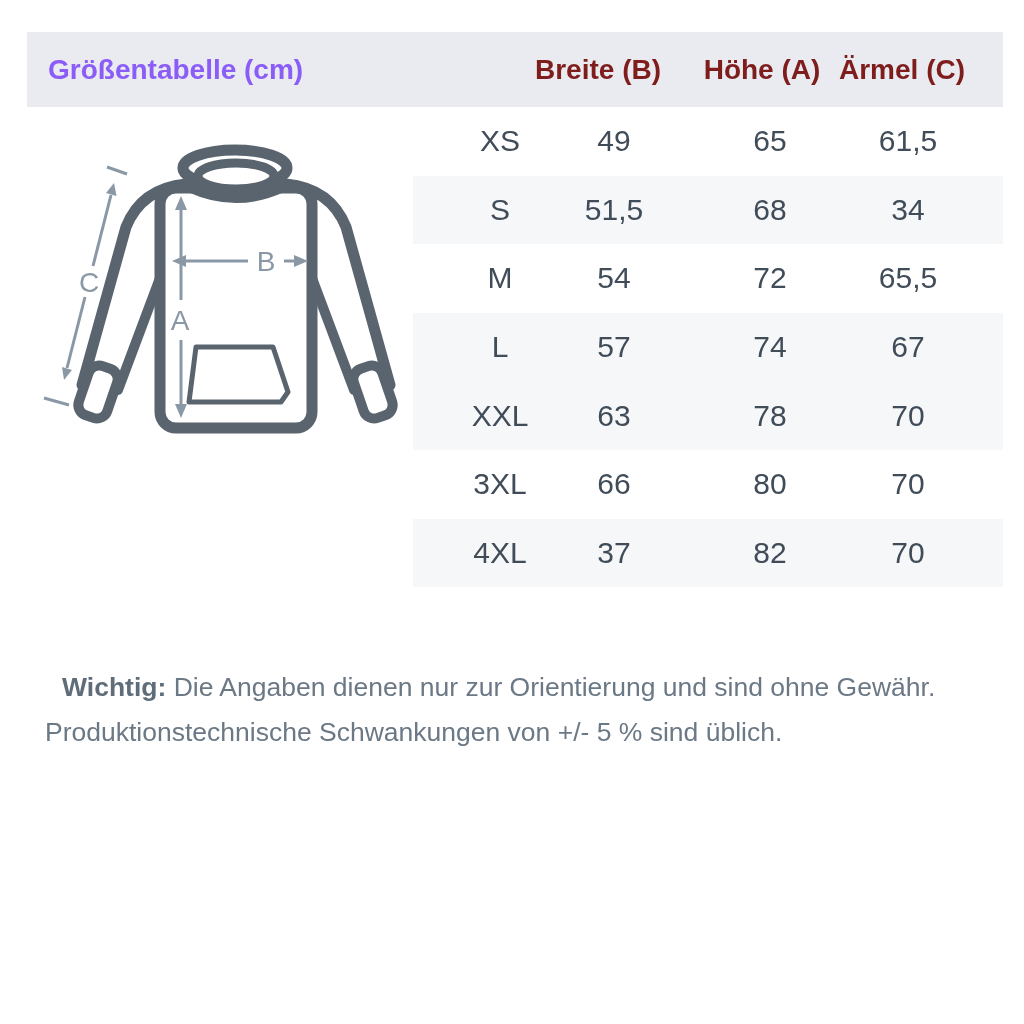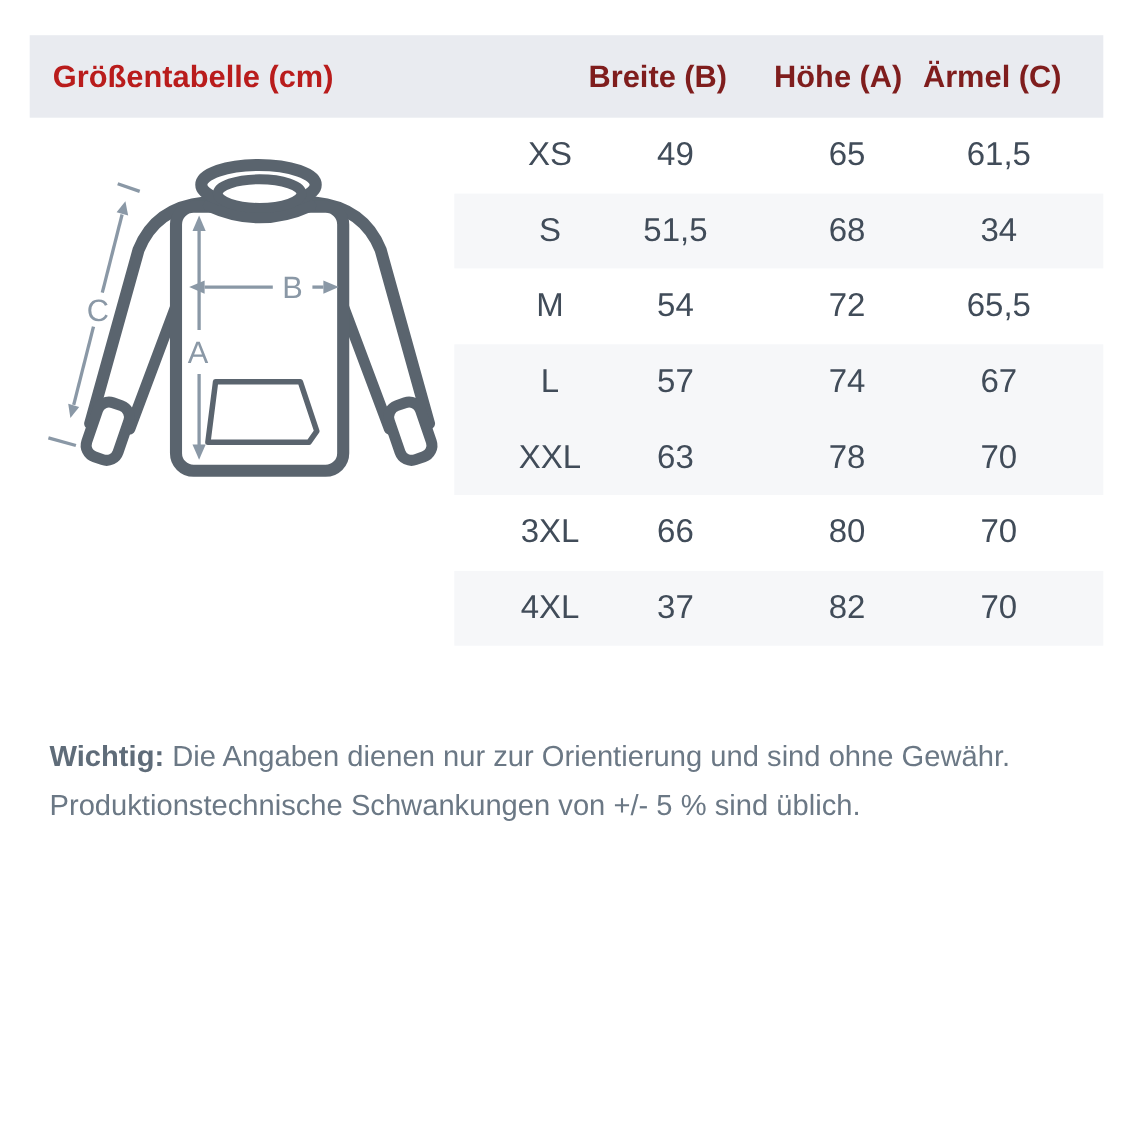--- a/index.html
+++ b/index.html
@@ -9,21 +9,21 @@
     color:#3f4954;
   }
 
   
   .header {
     position:absolute; left:27px; top:32px; width:976px; height:75px;
     background:#e9ebf0;
   }
   .title {
     position:absolute; left:21px; top:50%; transform:translateY(-50%);
-    font-size:28px; font-weight:bold; color:#b91c1c; white-space:nowrap;text-align:right;
+    font-size:28px; font-weight:bold; color:#8b5cf6; white-space:nowrap;text-align:right;
   }
   .hcol {
     position:absolute; top:50%; transform:translate(-50%,-50%);
     font-size:28px; font-weight:bold; color:#7f1d1d; white-space:nowrap;
   }
   .hcol.b { left:571px; }
   .hcol.a { left:735px; }
   .hcol.c { left:875px; }
 
   
@@ -42,21 +42,21 @@
   
   .diagram { position:absolute; left:40px; top:130px; width:360px; height:330px; }
   .diagram svg { display:block; width:100%; height:100%; }
   .dim-label { font-size:28px; fill:#8a98a6; font-family:"Liberation Sans", sans-serif; }
 
   
   .footer {
     position:absolute; left:45px; top:665px; width:940px;
     font-size:26.5px; line-height:45px; color:#6b7885;
   }
-  .footer .imp { font-weight:bold; color:#5f6c79; }
+  .footer .imp { font-weight:bold; color:#5f6c79;margin-left:17px; }
 </style>
 </head>
 <body>
 
 <div class="header">
   <div class="title">Größentabelle (cm)</div>
   <span class="hcol b">Breite (B)</span>
   <span class="hcol a">Höhe (A)</span>
   <span class="hcol c">Ärmel (C)</span>
 </div>

